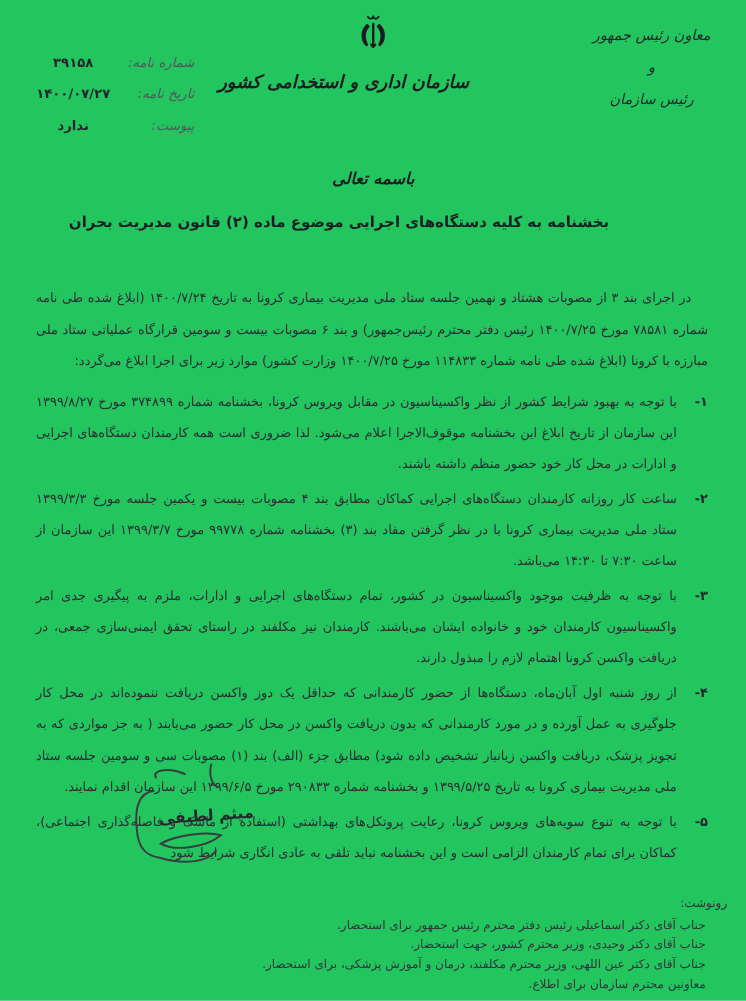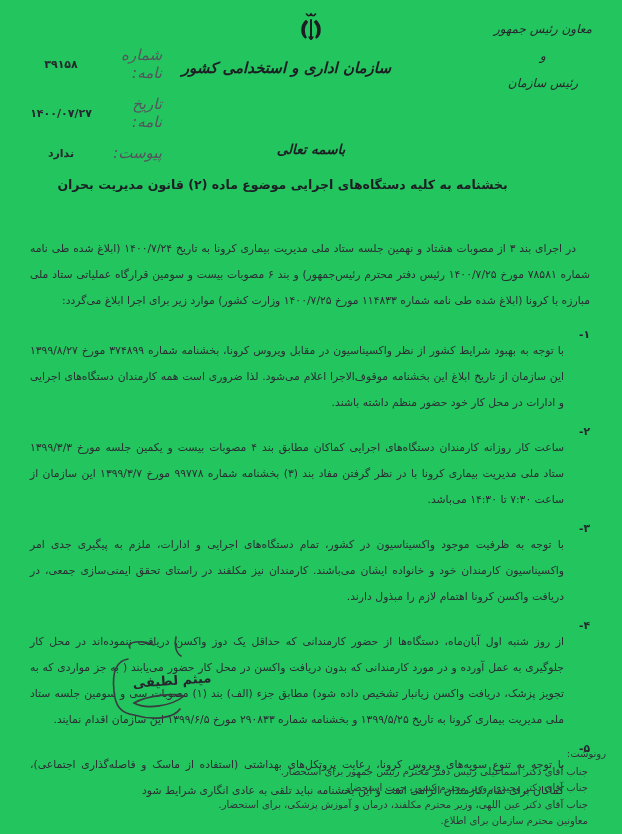--- a/index.html
+++ b/index.html
@@ -19,40 +19,40 @@
   .hdr-center{
     position:absolute;top:6px;left:231px;width:160px;text-align:center;color:#1d1d24;
   }
   .emblem{display:block;margin:0 auto 4px auto;}
   .org1{font-size:13px;font-style:italic;font-weight:bold;margin-top:2px;}
   .org2{font-size:15px;font-style:italic;font-weight:bold;margin-top:9px;white-space:nowrap;}
   .hdr-meta{
     position:absolute;top:46px;right:460px;left:18px;font-size:10px;color:#3a3a42;
   }
   .meta-row{display:flex;align-items:center;margin-bottom:13px;}
-  .meta-label{width:58px;text-align:right;font-style:italic;color:#55555e;font-size:15px;}
+  .meta-label{width:58px;text-align:right;font-style:italic;color:#55555e;font-size:11px;}
   .meta-value{flex:1;text-align:center;font-weight:bold;font-size:11px;color:#26262e;letter-spacing:.5px;}
   
   .besmele{
     position:absolute;top:141px;left:0;width:622px;text-align:center;
     font-size:13.5px;font-weight:bold;font-style:italic;color:#1d1d24;
   }
   .doc-title{
     position:absolute;top:170px;left:0;width:507px;text-align:center;
     font-weight:bold;font-size:12.5px;color:#1d1d24;line-height:30px;margin-left:29px;
   }
   
   .body-text{
     position:absolute;top:236px;right:32px;left:30px;
     font-size:10.8px;line-height:26px;text-align:justify;color:#2c2c34;
   }
   .intro{text-indent:14px;margin-bottom:8px;}
   .item{display:flex;margin-bottom:3px;}
   .item .num{flex:0 0 26px;font-weight:bold;color:#26262e;}
-  .item .txt{flex:1;text-align:justify;margin-top:16px;}
+  .item .txt{flex:1;text-align:justify;}
   
   .sig{
     position:absolute;top:633px;left:88px;width:160px;height:105px;direction:ltr;
   }
   .sig svg{position:absolute;top:0;left:0;}
   .sig-name{
     position:absolute;top:40px;left:34px;width:100px;text-align:center;
     font-size:13px;font-weight:bold;color:#26262e;transform:rotate(-4deg);
   }
   

